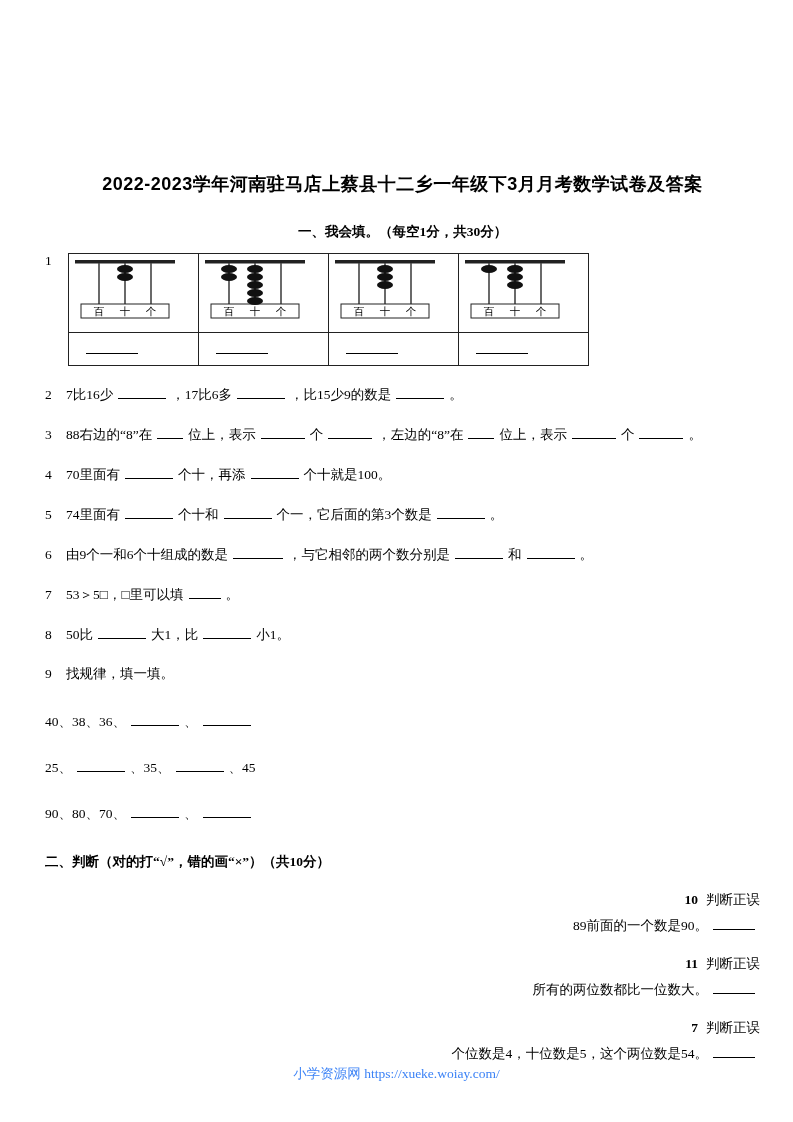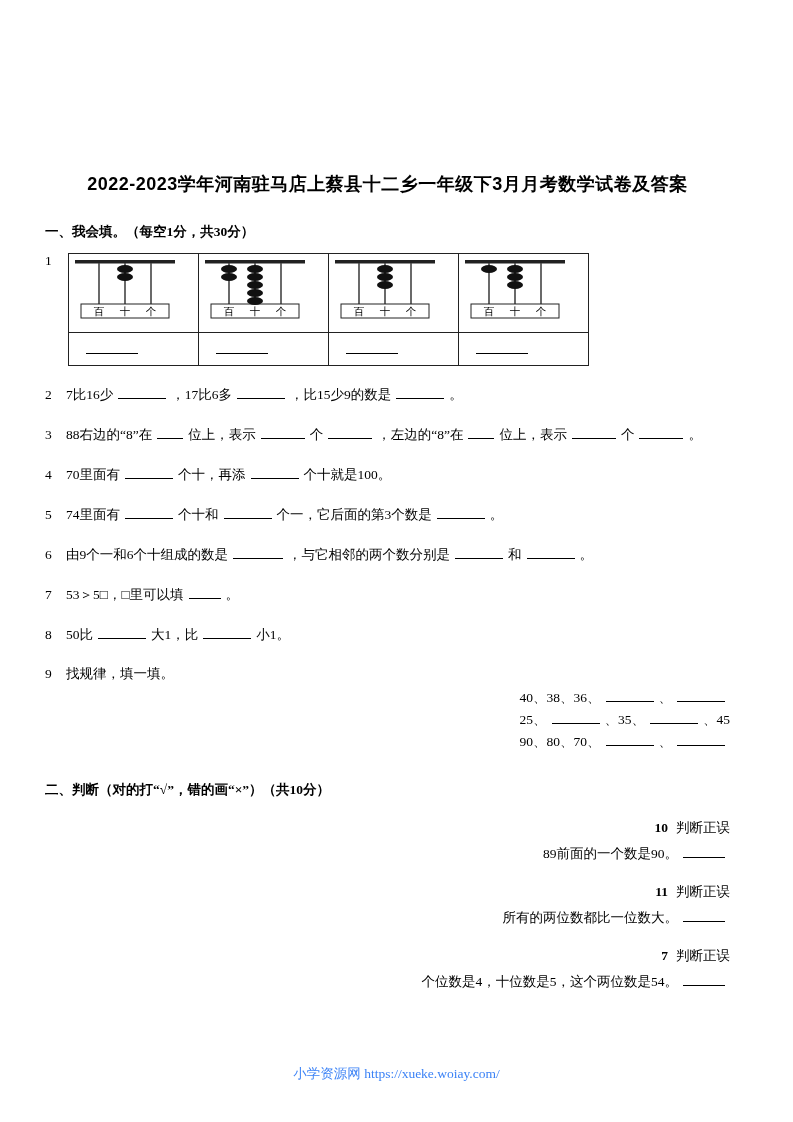--- a/index.html
+++ b/index.html
@@ -1,36 +1,36 @@
 <!DOCTYPE html>
 <html><head>
 <meta charset="utf-8">
 <style>
   html,body{margin:0;padding:0;}
   body{
     width:793px;height:1122px;background:#ffffff;position:relative;
     font-family:"Liberation Serif","DejaVu Serif",serif;
     font-size:13.5px;color:#000;
   }
-  .page{position:absolute;inset:0;padding:172px 63px 0 45px;box-sizing:border-box;}
+  .page{position:absolute;inset:0;padding:172px 33px 0 45px;box-sizing:border-box;}
   .title{
     font-size:18px;font-weight:bold;text-align:center;margin:0;
     font-family:"Liberation Sans","DejaVu Sans",sans-serif;letter-spacing:.5px;
   }
-  .sec-heading{font-weight:bold;margin-top:27px;}
+  .sec-heading{font-weight:bold;margin-top:27px;text-align:center;}
   .q1-row{display:flex;margin-top:12px;align-items:flex-start;}
   .qnum{margin-right:9px;min-width:12px;}
   .abacus-table{border-collapse:collapse;margin-left:2px;}
   .abacus-table td{border:1px solid #222;width:113px;height:72px;padding:3px 4px;vertical-align:top;}
   .abacus-table td.blank-cell{height:26px;vertical-align:middle;padding-left:12px;}
   .blank{display:inline-block;border-bottom:1px solid #000;height:12px;margin:0 5px;vertical-align:baseline;}
   .w52{width:52px;}
   .q{margin-top:19px;display:flex;align-items:baseline;}
   .qcontent{flex:1;line-height:1.55;}
-  .subline{margin-top:4px;text-align:right;}
+  .subline{margin-top:28px;}
   .judge-heading{font-weight:bold;margin-top:30px;}
   .judge-item{margin-top:20px;text-align:right;}
   .judge-item .jnum{font-weight:bold;margin-right:8px;}
   .judge-statement{margin-top:8px;padding-left:17px;}
   .footer{position:absolute;left:0;right:0;top:1065px;text-align:center;}
   .footer a{color:#3b82f6;text-decoration:none;font-size:13.5px;cursor:pointer;}
 </style>
 </head>
 <body>
 

